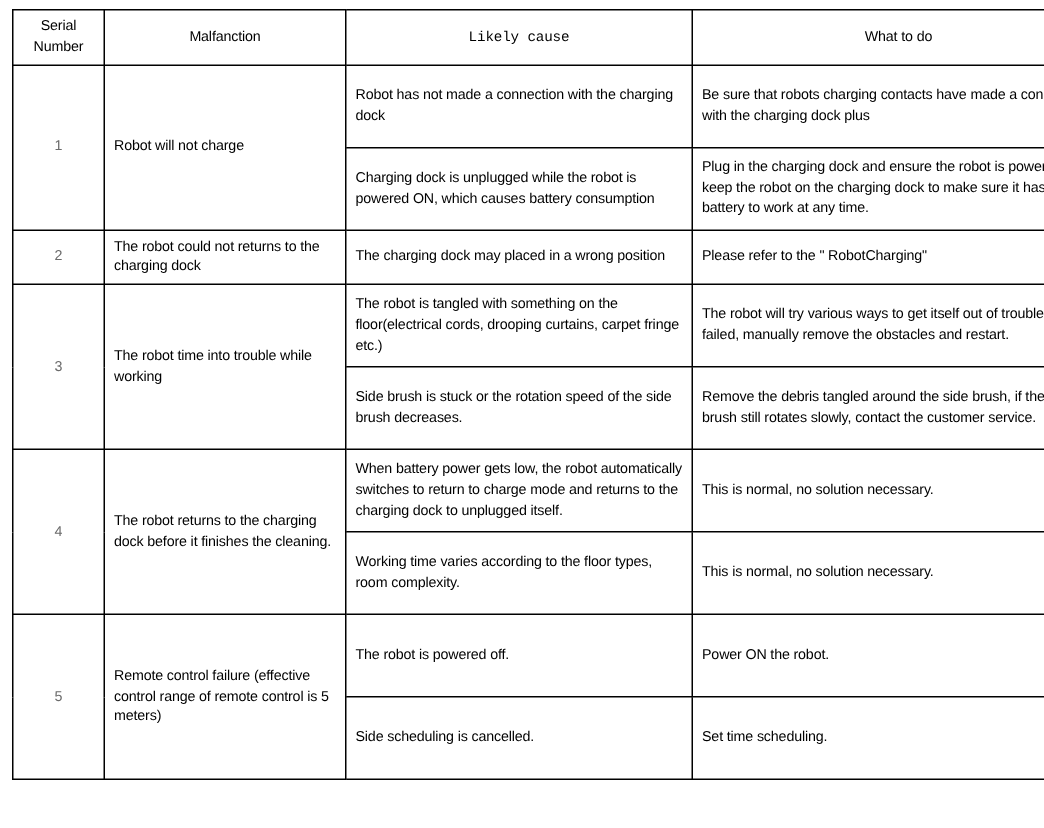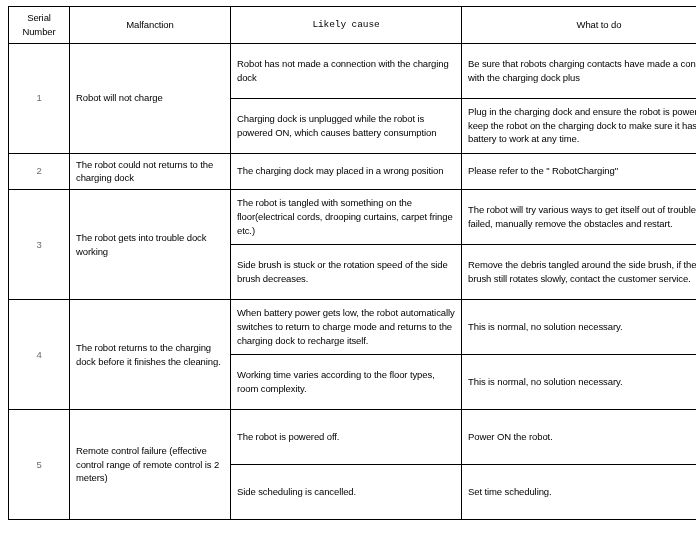--- a/index.html
+++ b/index.html
@@ -94,43 +94,43 @@
 
       <tr>
         <td class="serial">2</td>
         <td class="malfunction">The robot could not returns to the charging dock</td>
         <td class="cause">The charging dock may placed in a wrong position</td>
         <td class="todo">Please refer to the " RobotCharging"</td>
       </tr>
 
       <tr>
         <td class="serial" rowspan="2">3</td>
-        <td class="malfunction" rowspan="2">The robot gets into trouble dock working</td>
+        <td class="malfunction" rowspan="2">The robot time into trouble while working</td>
         <td class="cause tall">The robot is tangled with something on the floor(electrical cords, drooping curtains, carpet fringe etc.)</td>
         <td class="todo tall">The robot will try various ways to get itself out of trouble, if it is failed, manually remove the obstacles and restart.</td>
       </tr>
       <tr>
         <td class="cause tall">Side brush is stuck or the rotation speed of the side brush decreases.</td>
         <td class="todo tall">Remove the debris tangled around the side brush, if the side brush still rotates slowly, contact the customer service.</td>
       </tr>
 
       <tr>
         <td class="serial" rowspan="2">4</td>
         <td class="malfunction" rowspan="2">The robot returns to the charging dock before it finishes the cleaning.</td>
-        <td class="cause tall">When battery power gets low, the robot automatically switches to return to charge mode and returns to the charging dock to recharge itself.</td>
+        <td class="cause tall">When battery power gets low, the robot automatically switches to return to charge mode and returns to the charging dock to unplugged itself.</td>
         <td class="todo tall">This is normal, no solution necessary.</td>
       </tr>
       <tr>
         <td class="cause tall">Working time varies according to the floor types, room complexity.</td>
         <td class="todo tall">This is normal, no solution necessary.</td>
       </tr>
 
       <tr>
         <td class="serial" rowspan="2">5</td>
-        <td class="malfunction" rowspan="2">Remote control failure (effective control range of remote control is 2 meters)</td>
+        <td class="malfunction" rowspan="2">Remote control failure (effective control range of remote control is 5 meters)</td>
         <td class="cause tall">The robot is powered off.</td>
         <td class="todo tall">Power ON the robot.</td>
       </tr>
       <tr>
         <td class="cause tall">Side scheduling is cancelled.</td>
         <td class="todo tall">Set time scheduling.</td>
       </tr>
     </tbody>
   </table>
 </div>

